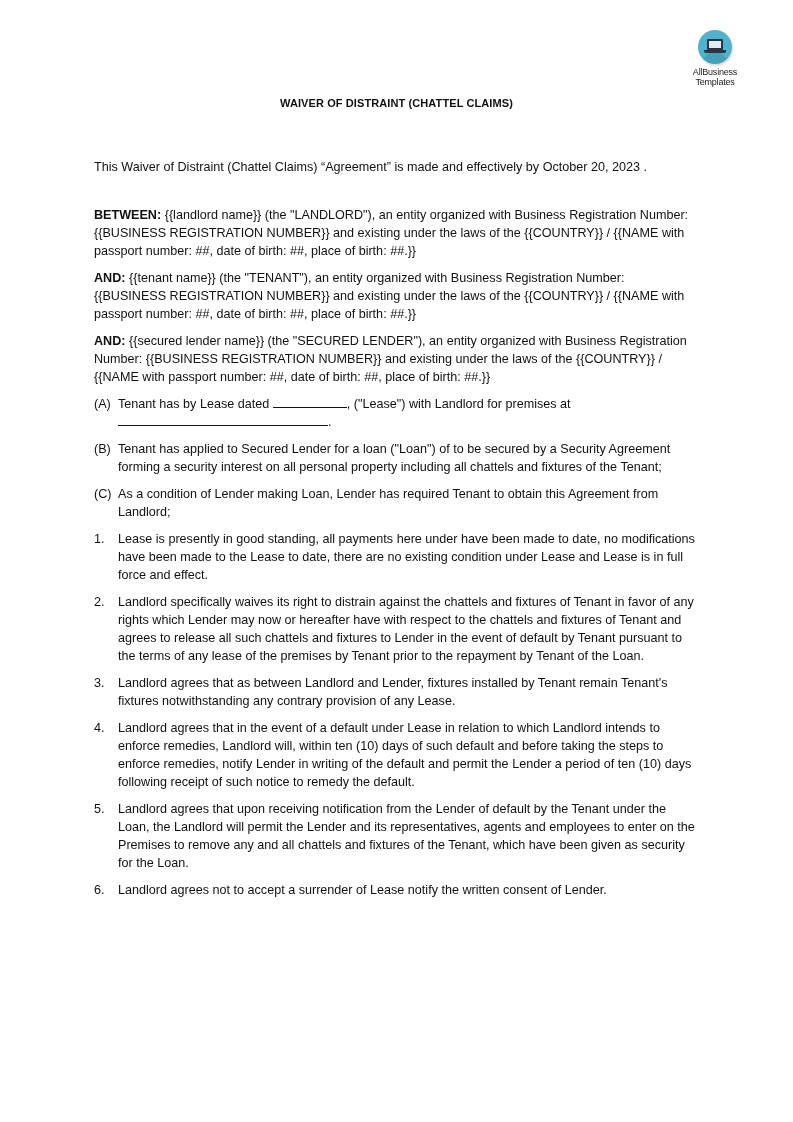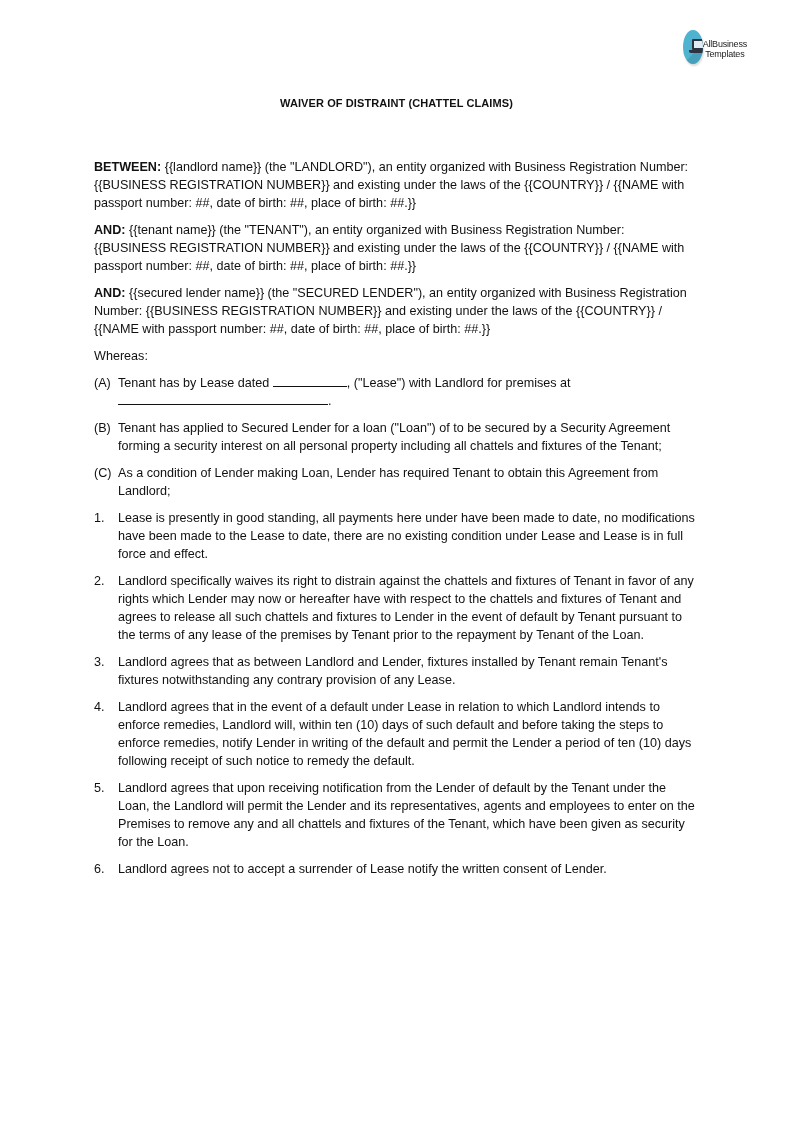--- a/index.html
+++ b/index.html
@@ -3,21 +3,21 @@
   <meta charset="utf-8">
   <style>
     html, body { margin: 0; padding: 0; background: #ffffff; }
     body {
       width: 793px; height: 1122px; position: relative; overflow: hidden;
       font-family: "Liberation Sans", "DejaVu Sans", sans-serif;
       color: #111111;
     }
     .logo {
       position: absolute; left: 683px; top: 30px; width: 64px;
-      display: flex; align-items: center;
+      display: flex; flex-direction: column; align-items: center;
     }
     .logo-circle {
       width: 34px; height: 34px; border-radius: 50%;
       background: #4fb3cf; position: relative; overflow: hidden;
       box-shadow: 1px 2px 2px rgba(0,0,0,0.15);
     }
     .logo-circle::after {
       content: ""; position: absolute; left: 17px; top: 17px; width: 30px; height: 30px;
       background: rgba(0,0,0,0.10); transform: rotate(45deg); transform-origin: 0 0;
     }
@@ -66,26 +66,26 @@
   </div>
   <div class="logo-text">
     <div>AllBusiness</div>
     <div>Templates</div>
   </div>
 </div>
 
 <div class="title">WAIVER OF DISTRAINT (CHATTEL CLAIMS)</div>
 
 <div class="content">
+  <p class="intro">This Waiver of Distraint (Chattel Claims) “Agreement” is made and effectively by October 20, 2023 .</p>
 
   <p class="party"><b>BETWEEN:</b><span> {{landlord name}} (the "LANDLORD"), an entity organized with Business Registration Number: {{BUSINESS REGISTRATION NUMBER}} and existing under the laws of the {{COUNTRY}} / {{NAME with passport number: ##, date of birth: ##, place of birth: ##.}}</span></p>
   <p class="party"><b>AND:</b><span> {{tenant name}} (the "TENANT"), an entity organized with Business Registration Number: {{BUSINESS REGISTRATION NUMBER}} and existing under the laws of the {{COUNTRY}} / {{NAME with passport number: ##, date of birth: ##, place of birth: ##.}}</span></p>
   <p class="party"><b>AND:</b><span> {{secured lender name}} (the "SECURED LENDER"), an entity organized with Business Registration Number: {{BUSINESS REGISTRATION NUMBER}} and existing under the laws of the {{COUNTRY}} / {{NAME with passport number: ##, date of birth: ##, place of birth: ##.}}</span></p>
 
-  <p class="whereas">Whereas:</p>
 
   <div class="item">
     <span class="marker">(A)</span>
     <span class="body"><span>Tenant has by Lease dated </span><span class="blank short"></span><span>,  ("Lease") with Landlord for premises at </span><br><span class="blank long"></span><span>.</span></span>
   </div>
   <div class="item">
     <span class="marker">(B)</span>
     <span class="body">Tenant has applied to Secured Lender for a loan ("Loan") of to be secured by a Security Agreement forming a security interest on all personal property including all chattels and fixtures of the Tenant;</span>
   </div>
   <div class="item">

